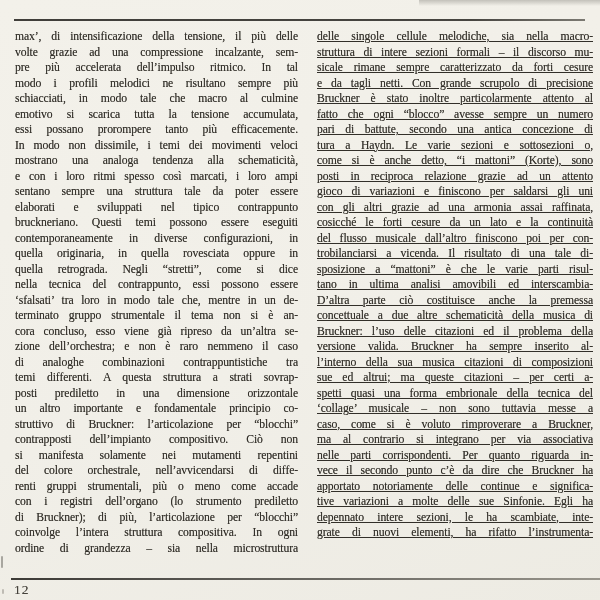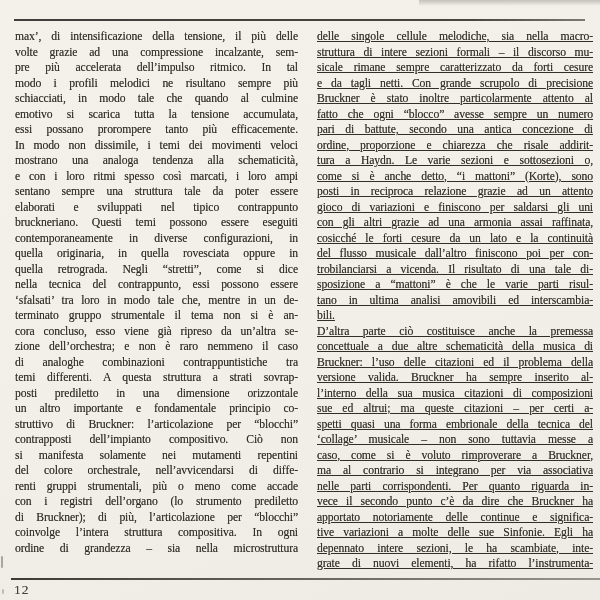--- a/index.html
+++ b/index.html
@@ -101,21 +101,21 @@
 <div class="page">
   <div class="edge-shadow"></div>
   <div class="rule rule-top"></div>
 
   <div class="columns">
     <div class="column col-left">
         <div class="line">max’, di intensificazione della tensione, il più delle</div>
         <div class="line">volte grazie ad una compressione incalzante, sem-</div>
         <div class="line">pre più accelerata dell’impulso ritmico. In tal</div>
         <div class="line">modo i profili melodici ne risultano sempre più</div>
-        <div class="line">schiacciati, in modo tale che quando al culmine</div>
+        <div class="line">schiacciati, in modo tale che macro al culmine</div>
         <div class="line">emotivo si scarica tutta la tensione accumulata,</div>
         <div class="line">essi possano prorompere tanto più efficacemente.</div>
         <div class="line">In modo non dissimile, i temi dei movimenti veloci</div>
         <div class="line">mostrano una analoga tendenza alla schematicità,</div>
         <div class="line">e con i loro ritmi spesso così marcati, i loro ampi</div>
         <div class="line">sentano sempre una struttura tale da poter essere</div>
         <div class="line">elaborati e sviluppati nel tipico contrappunto</div>
         <div class="line">bruckneriano. Questi temi possono essere eseguiti</div>
         <div class="line">contemporaneamente in diverse configurazioni, in</div>
         <div class="line">quella originaria, in quella rovesciata oppure in</div>
@@ -140,32 +140,30 @@
         <div class="line">ordine di grandezza – sia nella microstruttura</div>
       </div>
     <div class="column col-right">
         <div class="line">delle singole cellule melodiche, sia nella macro-</div>
         <div class="line">struttura di intere sezioni formali – il discorso mu-</div>
         <div class="line">sicale rimane sempre caratterizzato da forti cesure</div>
         <div class="line">e da tagli netti. Con grande scrupolo di precisione</div>
         <div class="line">Bruckner è stato inoltre particolarmente attento al</div>
         <div class="line">fatto che ogni “blocco” avesse sempre un numero</div>
         <div class="line">pari di battute, secondo una antica concezione di</div>
-        <div class="line">ordine, proporzione e chiarezza che risale addirit-</div>
         <div class="line">tura a Haydn. Le varie sezioni e sottosezioni o,</div>
         <div class="line">come si è anche detto, “i mattoni” (Korte), sono</div>
         <div class="line">posti in reciproca relazione grazie ad un attento</div>
         <div class="line">gioco di variazioni e finiscono per saldarsi gli uni</div>
         <div class="line">con gli altri grazie ad una armonia assai raffinata,</div>
         <div class="line">cosicché le forti cesure da un lato e la continuità</div>
         <div class="line">del flusso musicale dall’altro finiscono poi per con-</div>
         <div class="line">trobilanciarsi a vicenda. Il risultato di una tale di-</div>
         <div class="line">sposizione a “mattoni” è che le varie parti risul-</div>
         <div class="line">tano in ultima analisi amovibili ed interscambia-</div>
-        <div class="line par-end">bili.</div>
         <div class="line">D’altra parte ciò costituisce anche la premessa</div>
         <div class="line">concettuale a due altre schematicità della musica di</div>
         <div class="line">Bruckner: l’uso delle citazioni ed il problema della</div>
         <div class="line">versione valida. Bruckner ha sempre inserito al-</div>
         <div class="line">l’interno della sua musica citazioni di composizioni</div>
         <div class="line">sue ed altrui; ma queste citazioni – per certi a-</div>
         <div class="line">spetti quasi una forma embrionale della tecnica del</div>
         <div class="line">‘collage’ musicale – non sono tuttavia messe a</div>
         <div class="line">caso, come si è voluto rimproverare a Bruckner,</div>
         <div class="line">ma al contrario si integrano per via associativa</div>

